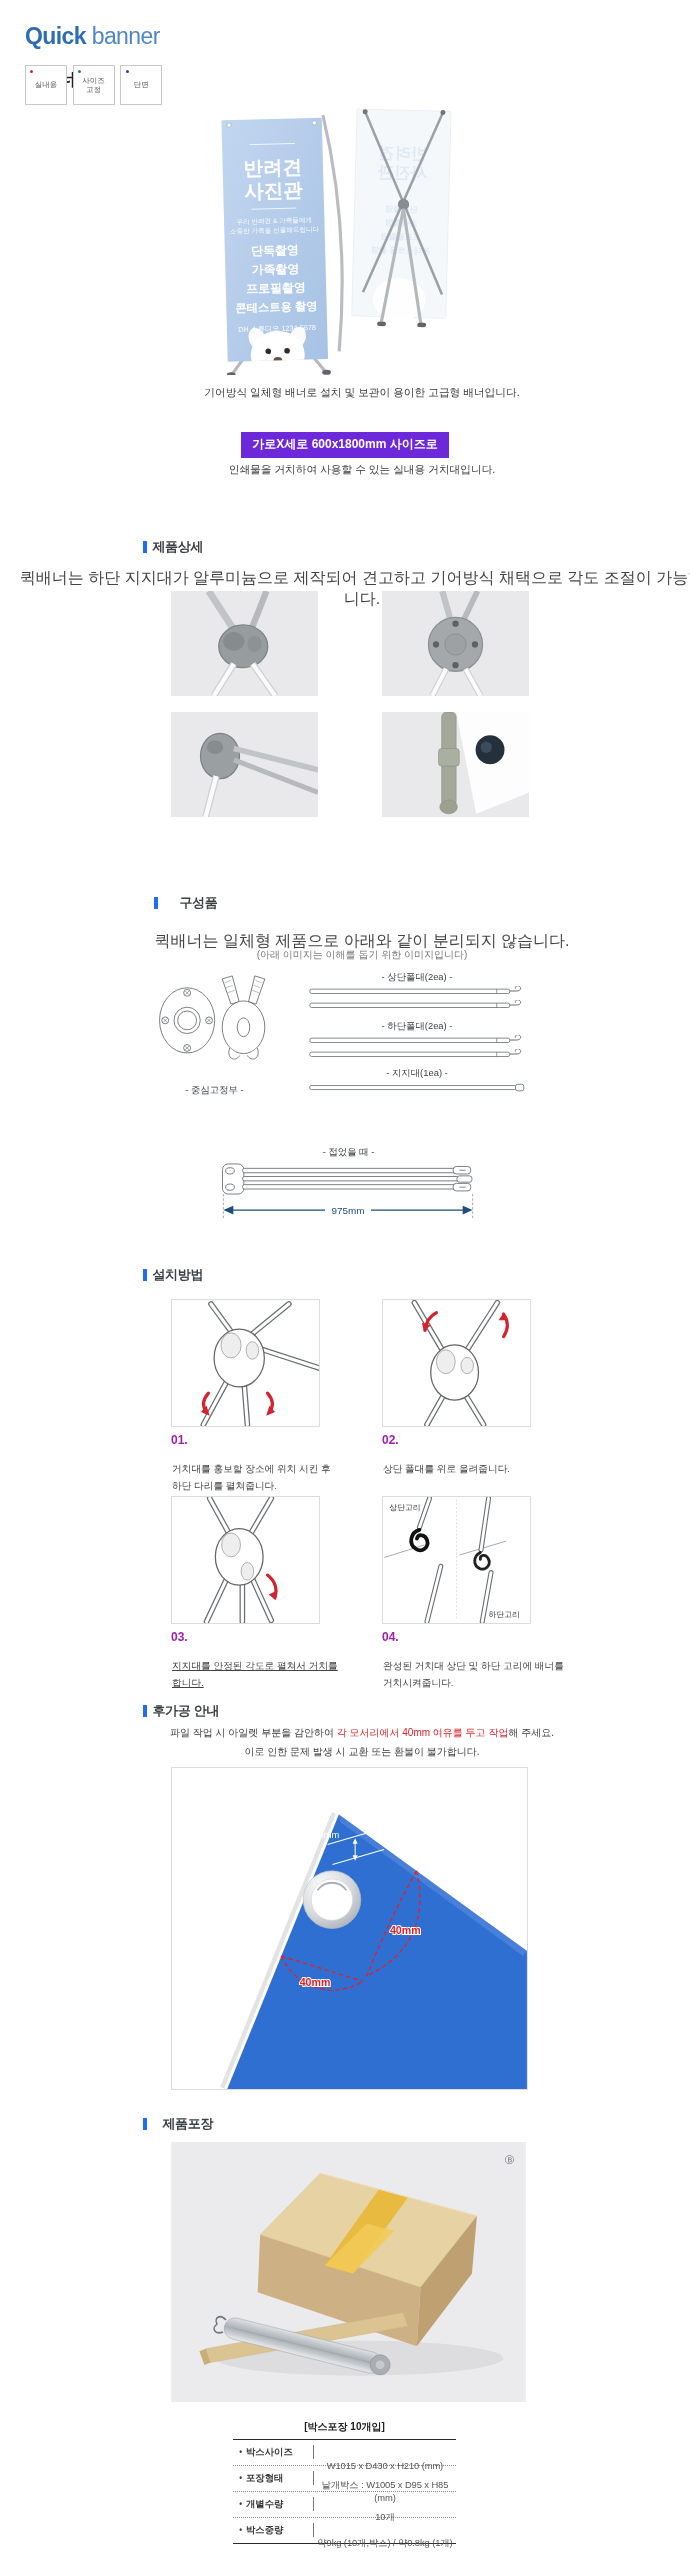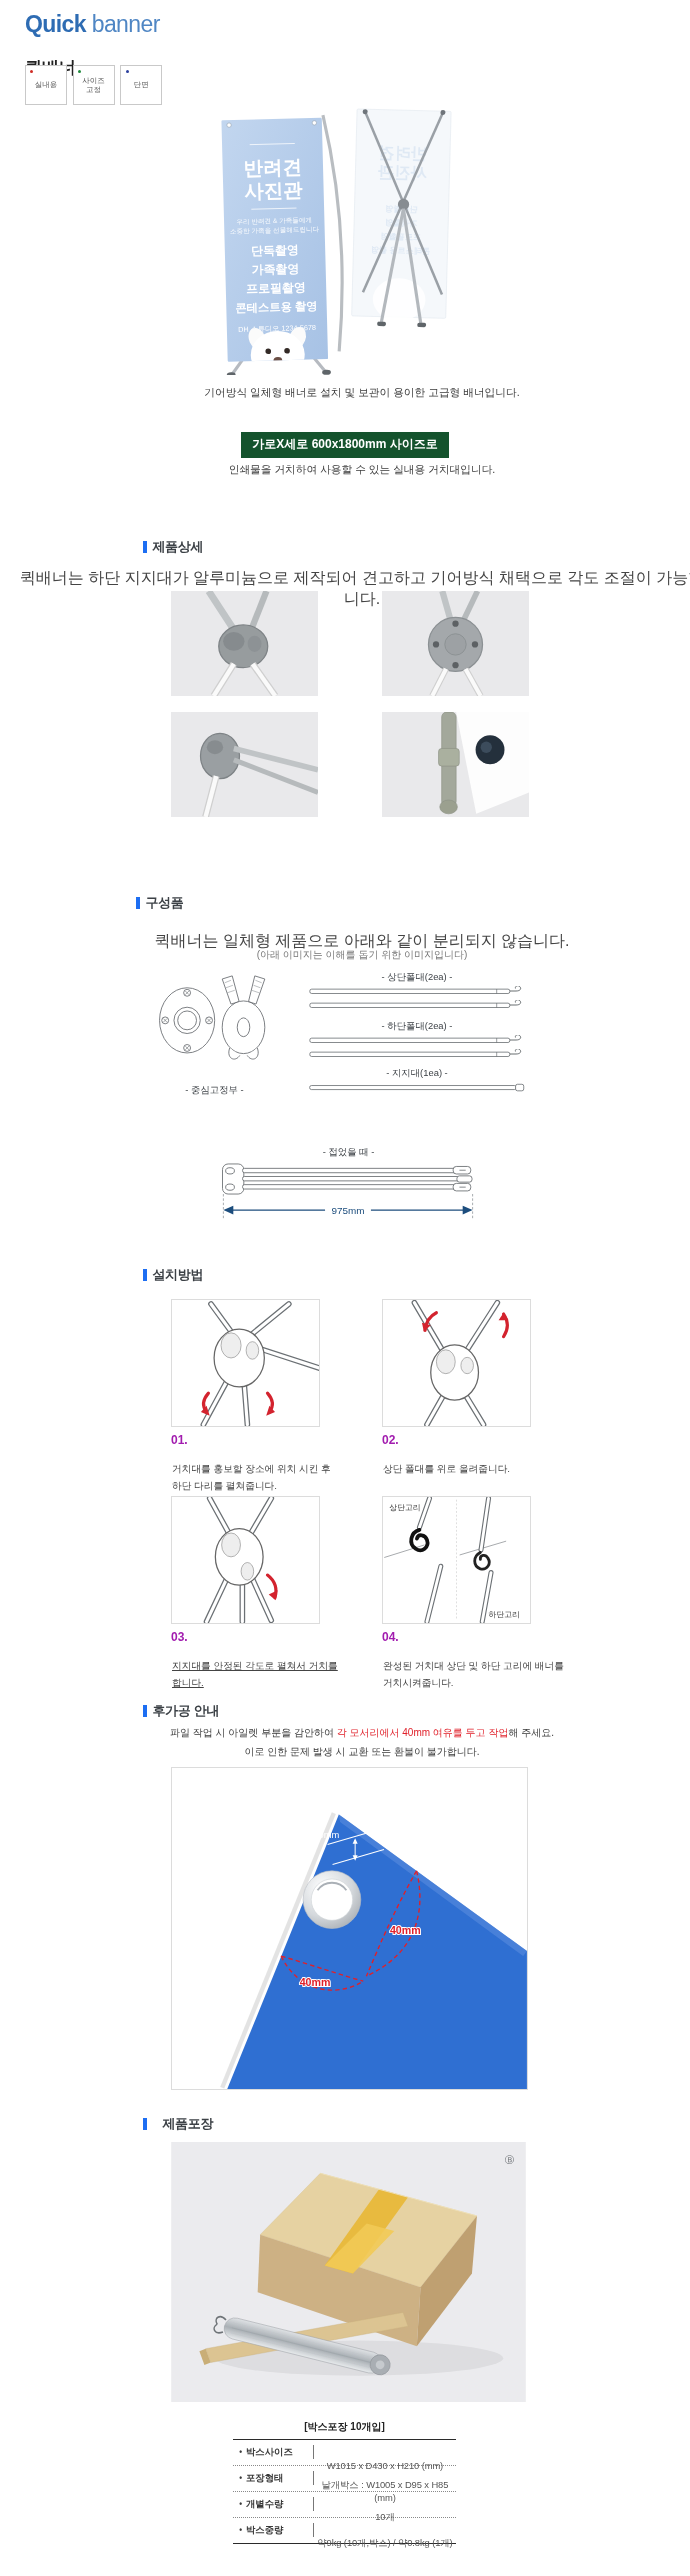--- a/index.html
+++ b/index.html
@@ -14,21 +14,21 @@
   .badges{display:flex;gap:5.6px;}
   .badge{position:relative;width:40px;height:38px;border:0.6px solid #c9c9c9;background:#fff;
          display:flex;flex-direction:column;align-items:center;justify-content:center;}
   .badge .dot{position:absolute;top:3.8px;left:4.4px;width:3.1px;height:3.1px;border-radius:50%;}
   .dot-r{background:#cf2b24;} .dot-g{background:#1f8a3c;} .dot-b{background:#2b3f9e;}
   .badge .bl{font-size:7.5px;color:#555;line-height:9.4px;text-align:center;}
   
   .crow{left:0;width:690px;text-align:center;margin-left:17px;}
   .intro1{font-size:10.7px;color:#3a3a3a;}
   .sizebadge-wrap{left:0;width:690px;display:flex;justify-content:center;}
-  .sizebadge{background:#14532d;color:#fff;font-size:12px;font-weight:700;padding:4.4px 11.3px;}
+  .sizebadge{background:#6d28d9;color:#fff;font-size:12px;font-weight:700;padding:4.4px 11.3px;}
   
   .shead{display:flex;align-items:center;}
   .shead .bar{width:3.8px;height:12.6px;background:#1d6ef2;margin-right:5.6px;}
   .shead .tx{font-size:13px;font-weight:800;color:#3c4146;letter-spacing:-0.3px;}
   .desc{font-size:16px;color:#444;}
   .desc2{font-size:10px;color:#777;}
   
   .ph{display:block;}
   .bordered{border:0.6px solid #dcdcdc;background:#fff;}
   .stepno{font-size:12px;font-weight:700;color:#a21caf;}
@@ -49,21 +49,21 @@
   .tlabel .bullet{font-size:8.2px;color:#3a3a3a;}
   .tdiv{width:0.6px;height:14px;background:#777;}
   .tvalue{flex:1;text-align:center;font-size:9.4px;color:#555;letter-spacing:-0.1px;margin-top:26px;}
   svg text{font-family:"Liberation Sans",sans-serif;}
 </style>
 </head>
 <body>
 
 <div class="page">
 
-  <div class="abs" style="left:25px;top:11px;">
+  <div class="abs" style="left:25px;top:23px;">
     <div class="hdr-en">
       <span class="b">Quick</span>
       <span class="l">banner</span>
     </div>
     <div class="hdr-ko">퀵배너</div>
   </div>
 
   <div class="abs badges" style="left:25px;top:65px;">
     <div class="badge">
       <span class="dot dot-r"></span>
@@ -199,21 +199,21 @@
   <svg class="abs ph" style="left:382px;top:712px;" width="147" height="105" viewBox="0 0 234 167">
     <rect width="234" height="167" fill="#e9e9eb"></rect>
     <polygon points="118,0 234,0 234,128 150,162" fill="#fdfdfd"></polygon>
     <circle cx="172" cy="60" r="23" fill="#24303c"></circle>
     <circle cx="166" cy="56" r="9" fill="#3c4c5c"></circle>
     <rect x="95" y="0" width="23" height="150" rx="8" fill="#a3a89b" stroke="#8b9084"></rect>
     <rect x="90" y="58" width="33" height="28" rx="5" fill="#aab09f" stroke="#8b9084"></rect>
     <ellipse cx="106" cy="151" rx="14" ry="11" fill="#9ba08f" stroke="#8b9084"></ellipse>
   </svg>
 
-  <div class="abs shead" style="left:136px;top:894px;">
+  <div class="abs shead" style="left:154px;top:894px;gap:16px;">
     <span class="bar"></span>
     <span class="tx">구성품</span>
   </div>
   <div class="abs crow desc2" style="top:948px;">(아래 이미지는 이해를 돕기 위한 이미지입니다)</div>
   <div class="abs crow desc" style="top:931px;">퀵배너는 일체형 제품으로 아래와 같이 분리되지 않습니다.</div>
 
   <svg class="abs ph" style="left:157px;top:974px;" width="116" height="94" viewBox="0 0 185 150">
     <g fill="#fff" stroke="#6a6e72" stroke-width="1.4">
       <ellipse cx="48" cy="74" rx="44" ry="52"></ellipse>
       <circle cx="48" cy="74" r="21"></circle>

